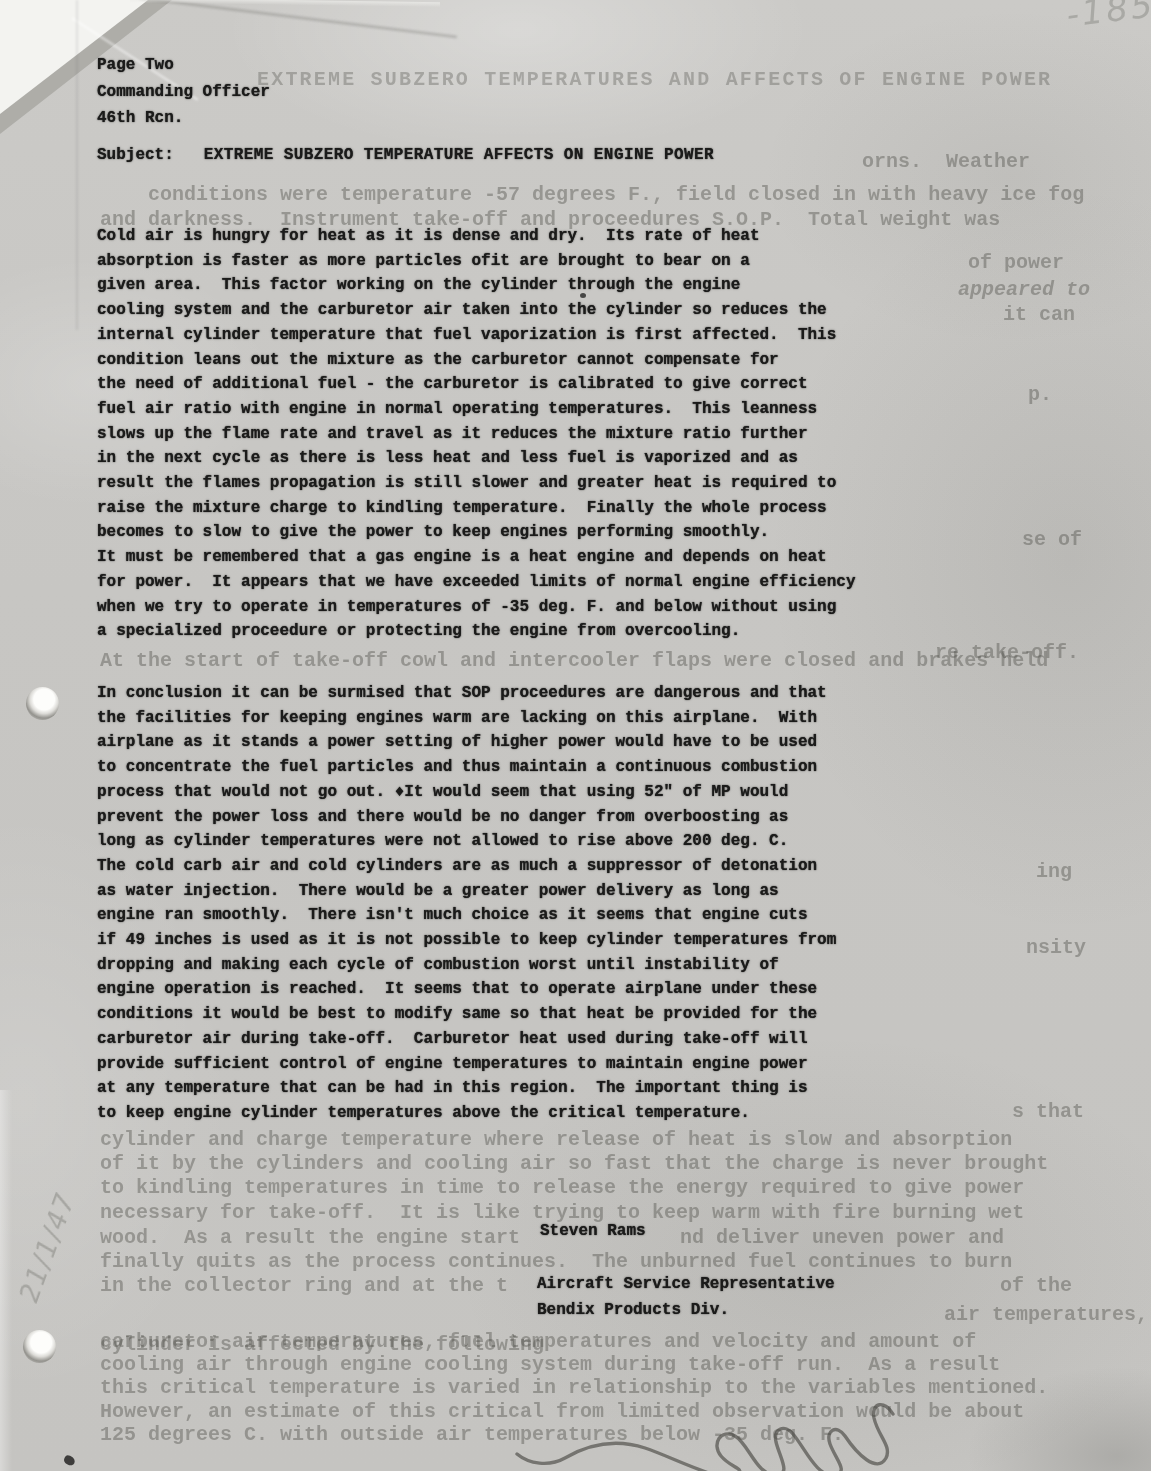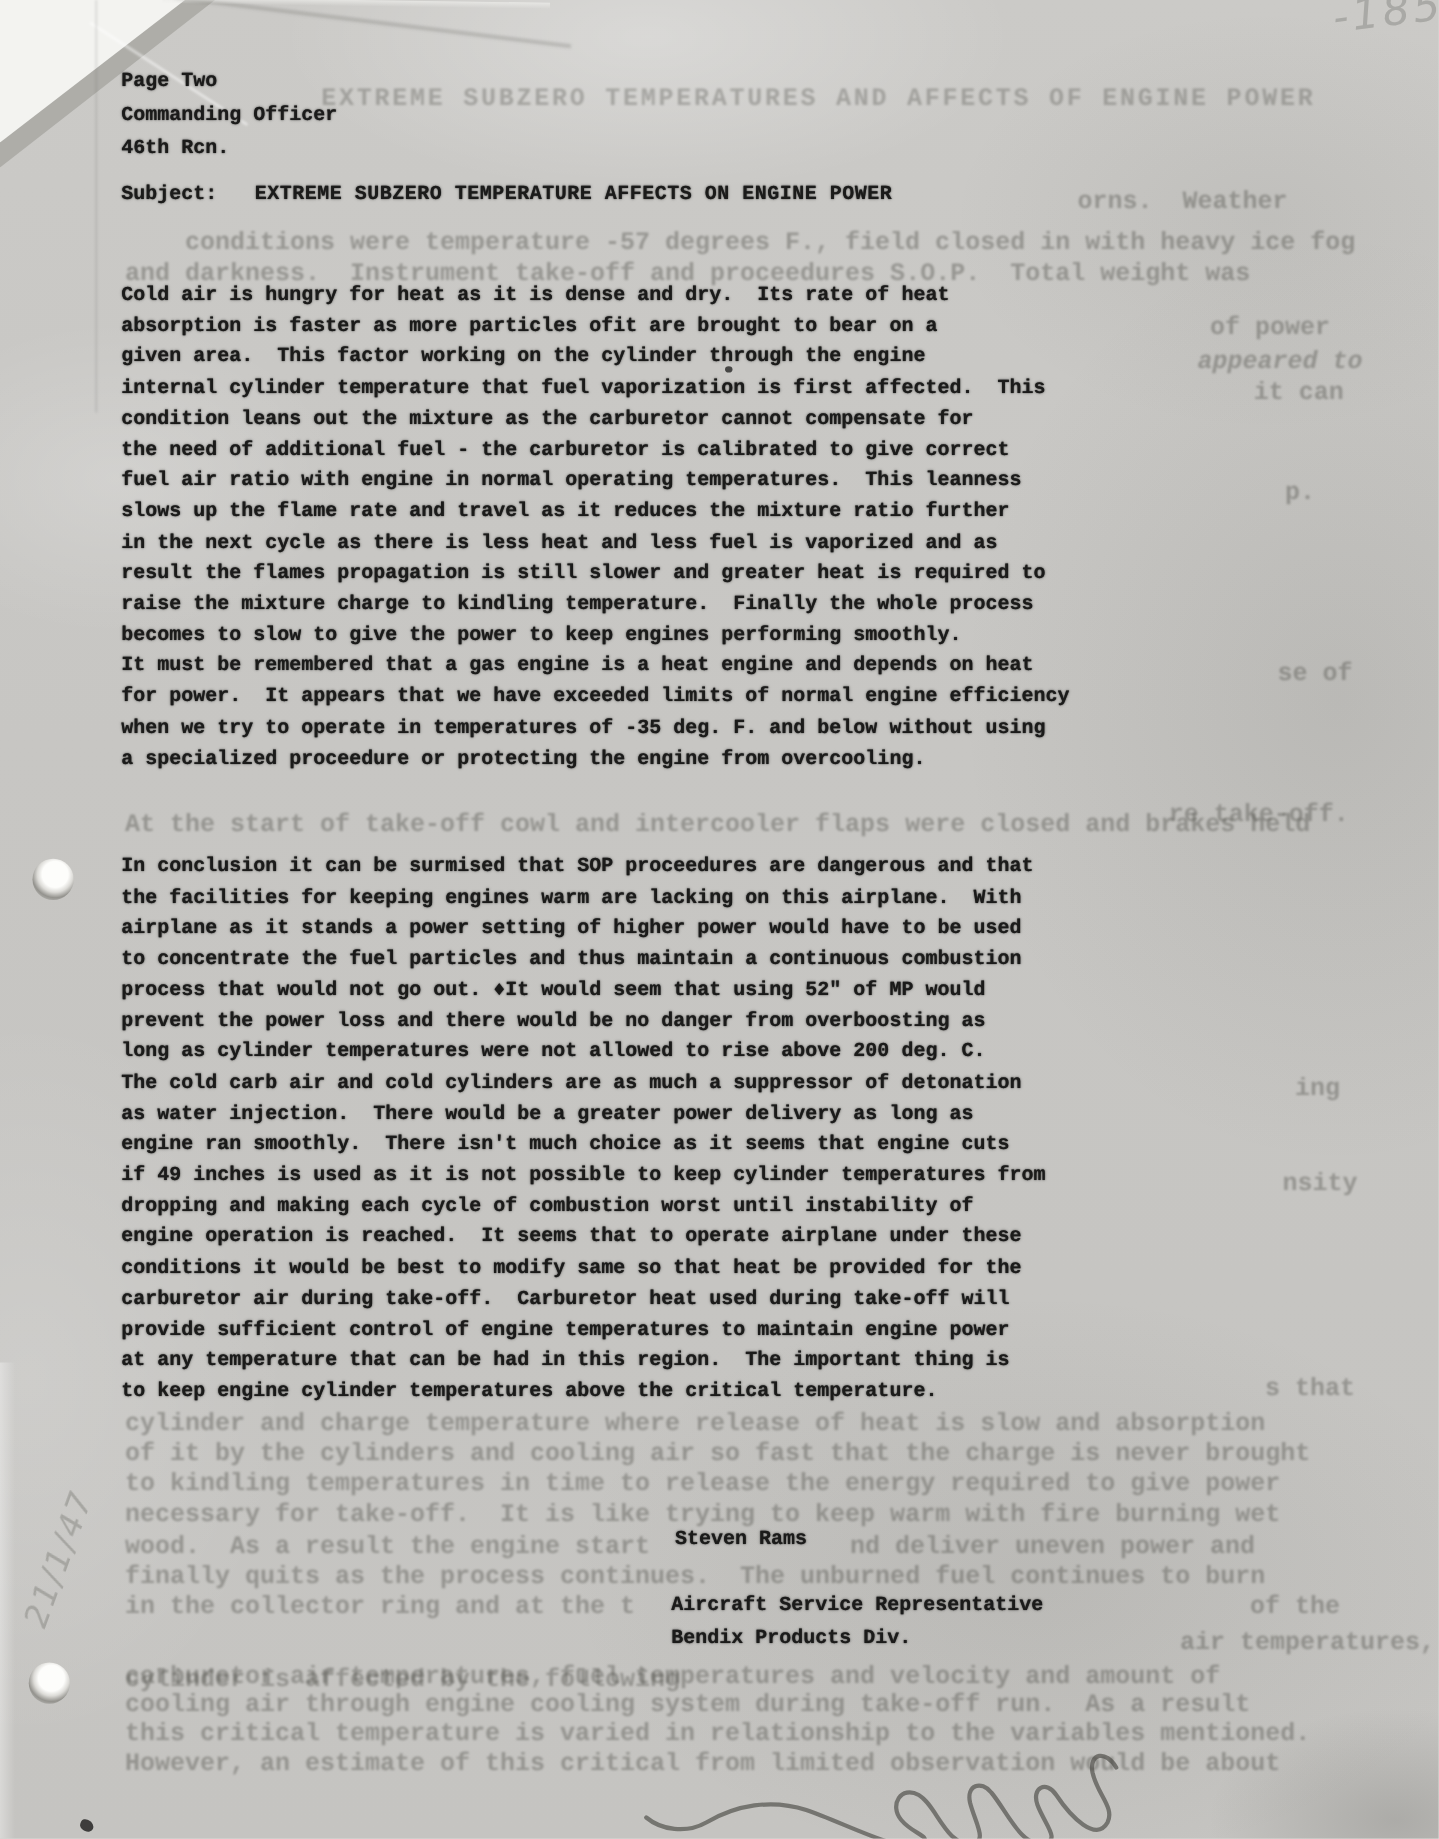--- a/index.html
+++ b/index.html
@@ -95,20 +95,21 @@
       <div class="bline" style="left: 680px; top: 1226px; font-family: Liberation Mono, monospace;">nd deliver uneven power and</div>
       <div class="bline" style="left: 100px; top: 1250px;">finally quits as the process continues.  The unburned fuel continues to burn</div>
       <div class="bline" style="left: 100px; top: 1274px;">in the collector ring and at the t</div>
       <div class="bline" style="left: 1000px; top: 1274px;">of the</div>
       <div class="bline" style="left: 100px; top: 1303px; margin-top: 30px;">cylinder is affected by the following</div>
       <div class="bline" style="left: 944px; top: 1303px;">air temperatures,</div>
       <div class="bline" style="left: 100px; top: 1330px;">carburetor air temperatures, fuel temperatures and velocity and amount of</div>
       <div class="bline" style="left: 100px; top: 1376px;">this critical temperature is varied in relationship to the variables mentioned.</div>
       <div class="bline" style="left: 100px; top: 1353px;">cooling air through engine cooling system during take-off run.  As a result</div>
       <div class="bline" style="left: 100px; top: 1400px;">However, an estimate of this critical from limited observation would be about</div>
+      <div class="bline" style="left: 100px; top: 1423px;">125 degrees C. with outside air temperatures below -35 deg. F.</div>
     </div>
 
   <div class="corner-shadow"></div>
   <div class="corner-white"></div>
   <div class="crease crease1"></div>
   <div class="crease crease2"></div>
   <div class="crease crease3"></div>
   <div class="crease crease4"></div>
   <div class="edge-left"></div>
 
@@ -120,20 +121,21 @@
       <div class="tline">Commanding Officer</div>
       <div class="tline">46th Rcn.</div>
     </div>
 
   <div class="tblock subj"><span>Subject:</span><span class="stitle">EXTREME SUBZERO TEMPERATURE AFFECTS ON ENGINE POWER</span></div>
 
   <div class="tblock p1" id="para1">
       <div class="tline">Cold air is hungry for heat as it is dense and dry.  Its rate of heat</div>
       <div class="tline">absorption is faster as more particles ofit are brought to bear on a</div>
       <div class="tline">given area.  This factor working on the cylinder through the engine</div>
+      <div class="tline">cooling system and the carburetor air taken into the cylinder so reduces the</div>
       <div class="tline">internal cylinder temperature that fuel vaporization is first affected.  This</div>
       <div class="tline">condition leans out the mixture as the carburetor cannot compensate for</div>
       <div class="tline">the need of additional fuel - the carburetor is calibrated to give correct</div>
       <div class="tline">fuel air ratio with engine in normal operating temperatures.  This leanness</div>
       <div class="tline">slows up the flame rate and travel as it reduces the mixture ratio further</div>
       <div class="tline">in the next cycle as there is less heat and less fuel is vaporized and as</div>
       <div class="tline">result the flames propagation is still slower and greater heat is required to</div>
       <div class="tline">raise the mixture charge to kindling temperature.  Finally the whole process</div>
       <div class="tline">becomes to slow to give the power to keep engines performing smoothly.</div>
       <div class="tline">It must be remembered that a gas engine is a heat engine and depends on heat</div>

